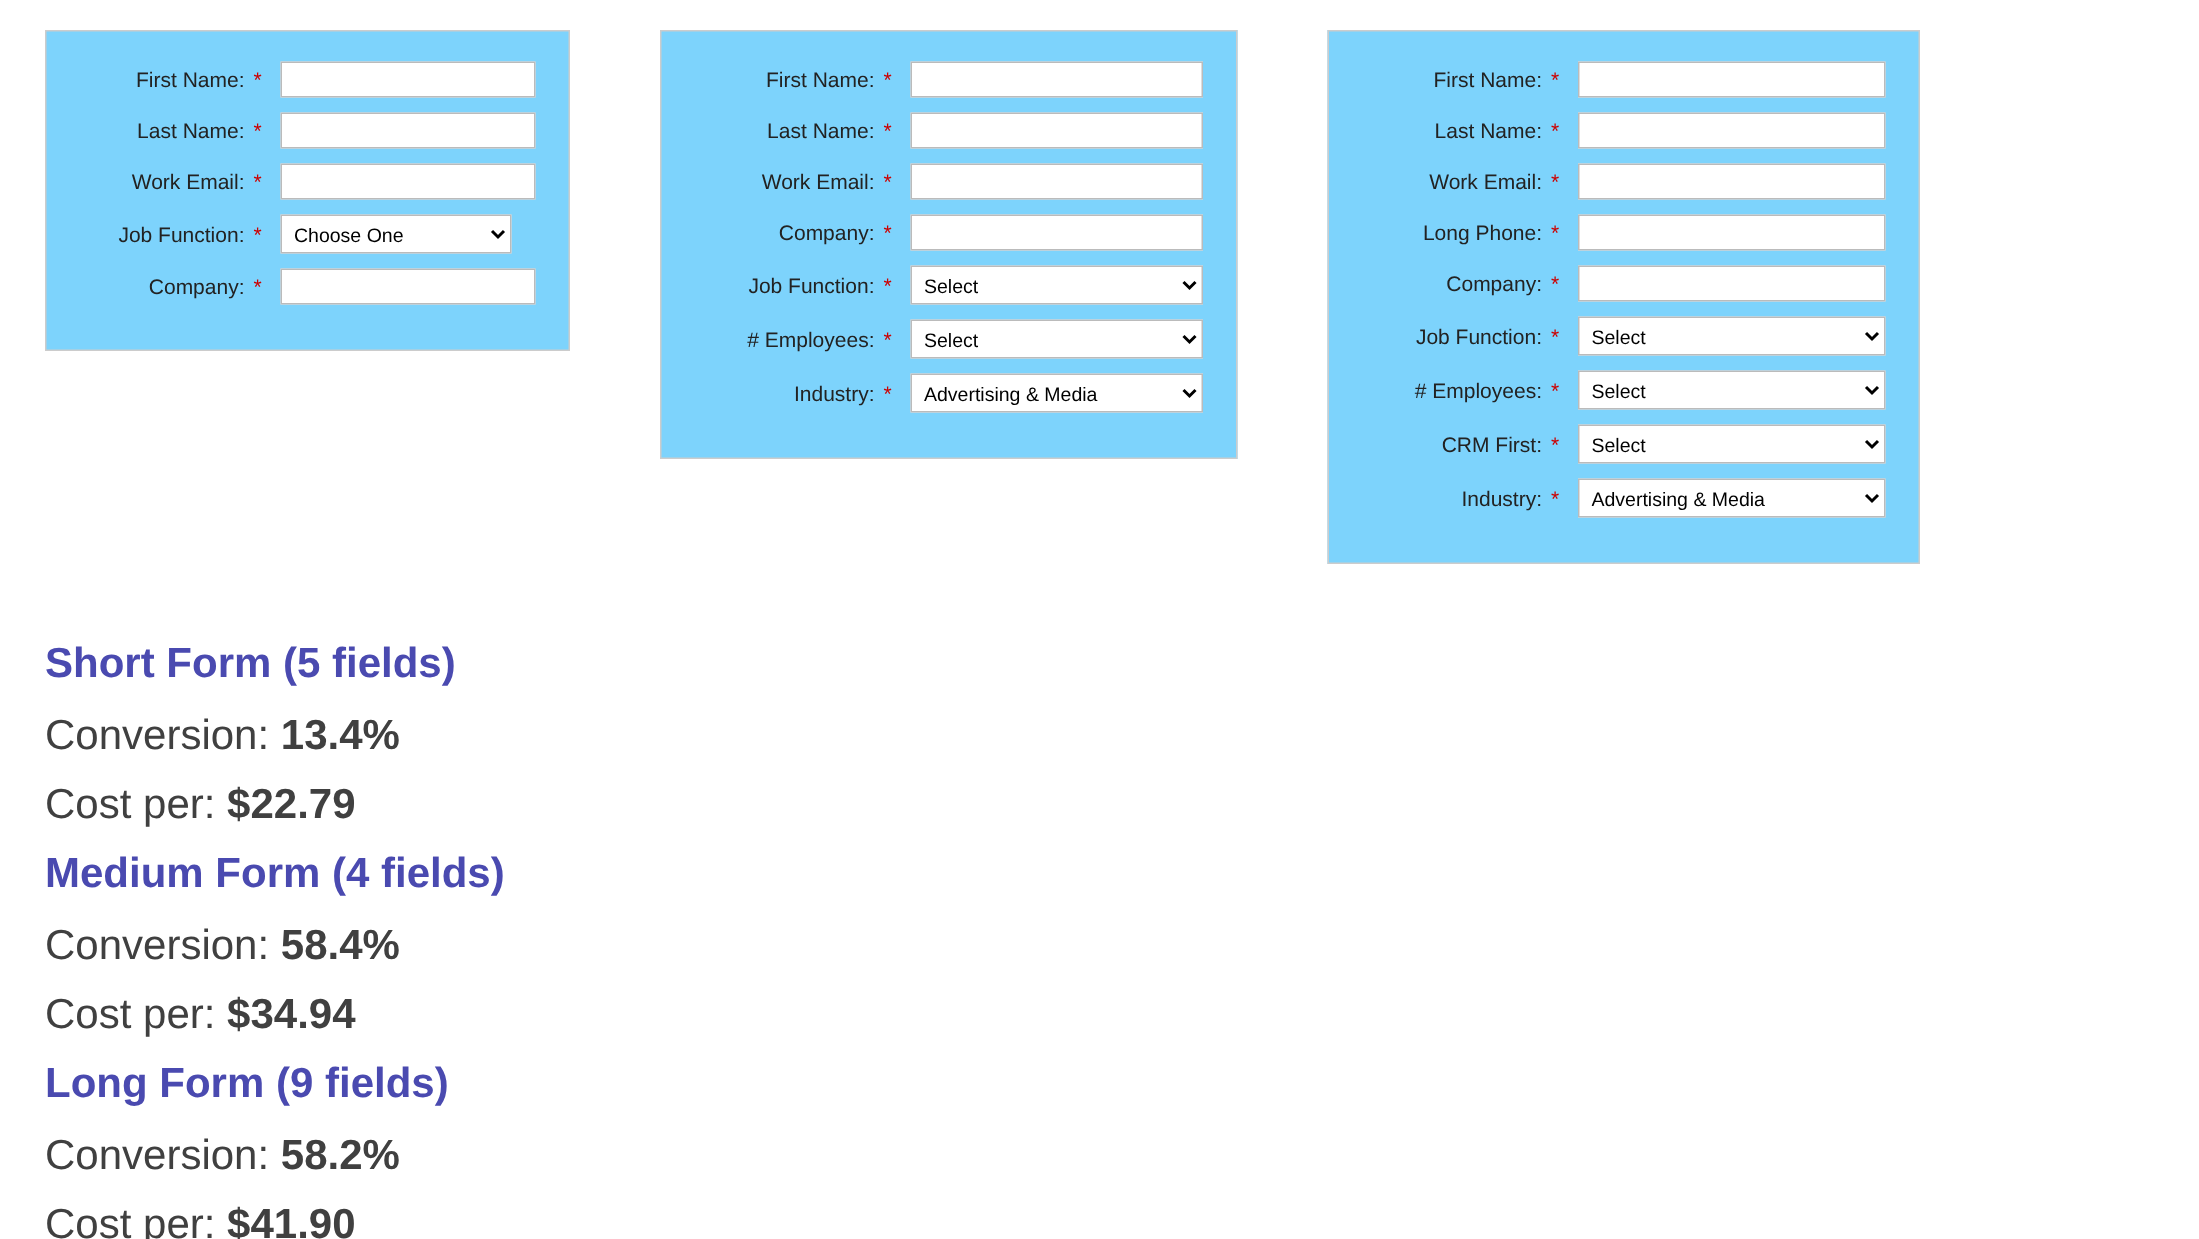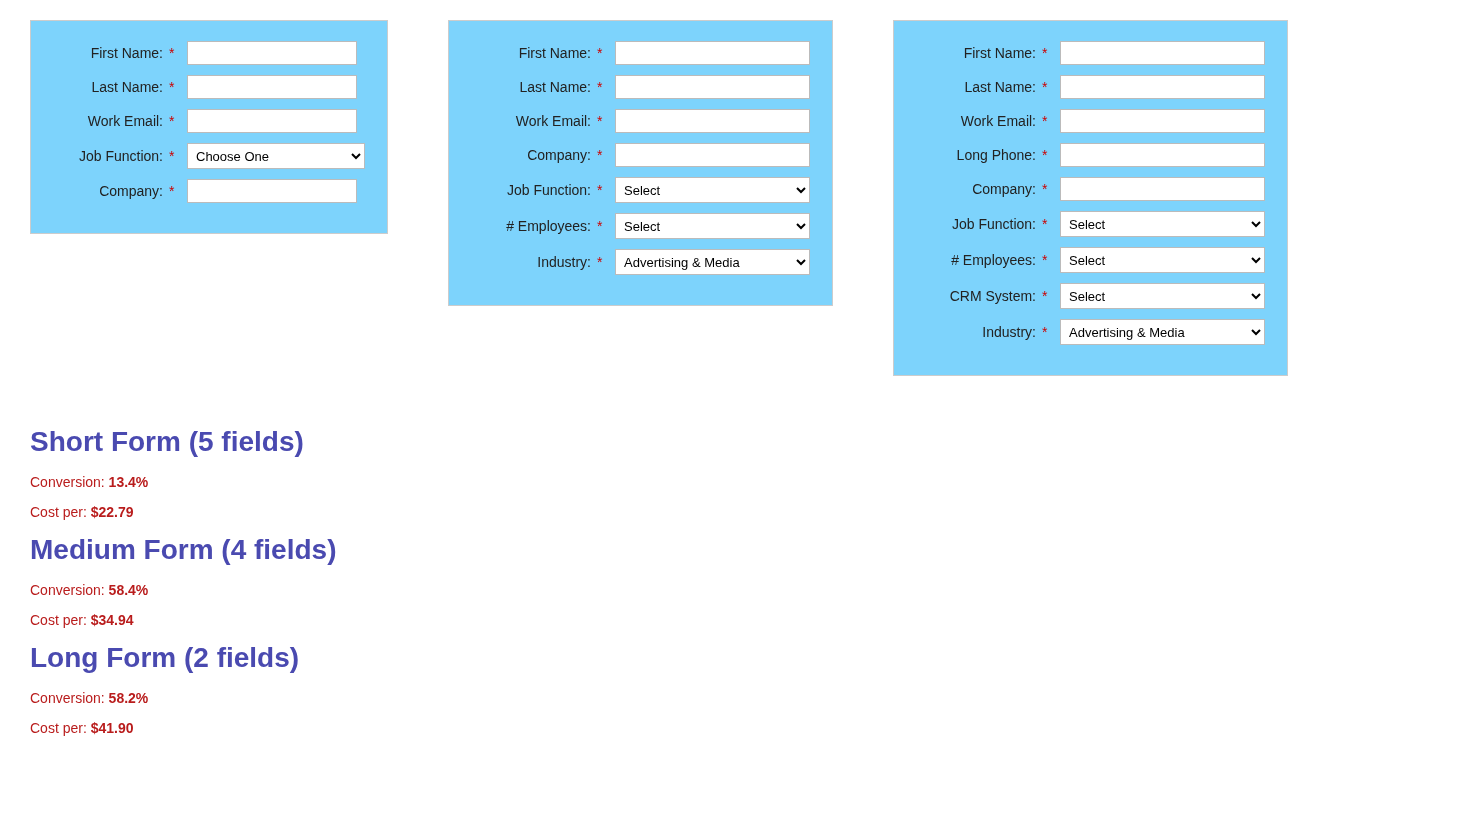--- a/index.html
+++ b/index.html
@@ -53,21 +53,21 @@
       width: 170px;
       padding: 2px 4px;
       font-size: 13px;
       background: #fff;
       outline: none;
     }
 
     .form-select {
       border: 1px solid #bbb;
       height: 26px;
-      width: 178px;
+      width: 154px;
       padding: 2px 4px;
       font-size: 13px;
       background: #fff;
       appearance: auto;
       outline: none;
     }
 
     
     .form-card.medium .form-input,
     .form-card.medium .form-select {
@@ -102,22 +102,22 @@
     }
 
     .stats-title {
       font-size: 28px;
       font-weight: bold;
       color: #4a4ab0;
       margin-bottom: 16px;
     }
 
     .stats-row {
-      font-size: 14px;
-      color: #b91c1c;
+      font-size: 28px;
+      color: #404040;
       margin-bottom: 14px;
     }
 
     .stats-value {
       font-weight: bold;
     }
   </style>
 </head>
 <body>
 
@@ -247,21 +247,21 @@
     <div class="form-row">
       <span class="form-label"># Employees:</span>
       <span class="required-star">*</span>
       <select class="form-select">
         <option>Select</option>
         <option>1-10</option>
         <option>11-50</option>
       </select>
     </div>
     <div class="form-row">
-      <span class="form-label">CRM System:</span>
+      <span class="form-label">CRM First:</span>
       <span class="required-star">*</span>
       <select class="form-select">
         <option>Select</option>
         <option>Salesforce</option>
         <option>HubSpot</option>
       </select>
     </div>
     <div class="form-row">
       <span class="form-label">Industry:</span>
       <span class="required-star">*</span>
@@ -291,21 +291,21 @@
     <div class="stats-title">Medium Form (4 fields)</div>
     <div class="stats-row">
       <span>Conversion: </span><span class="stats-value">58.4%</span>
     </div>
     <div class="stats-row">
       <span>Cost per: </span><span class="stats-value">$34.94</span>
     </div>
   </div>
 
   <div class="stats-col">
-    <div class="stats-title">Long Form (2 fields)</div>
+    <div class="stats-title">Long Form (9 fields)</div>
     <div class="stats-row">
       <span>Conversion: </span><span class="stats-value">58.2%</span>
     </div>
     <div class="stats-row">
       <span>Cost per: </span><span class="stats-value">$41.90</span>
     </div>
   </div>
 
 </div>
 

